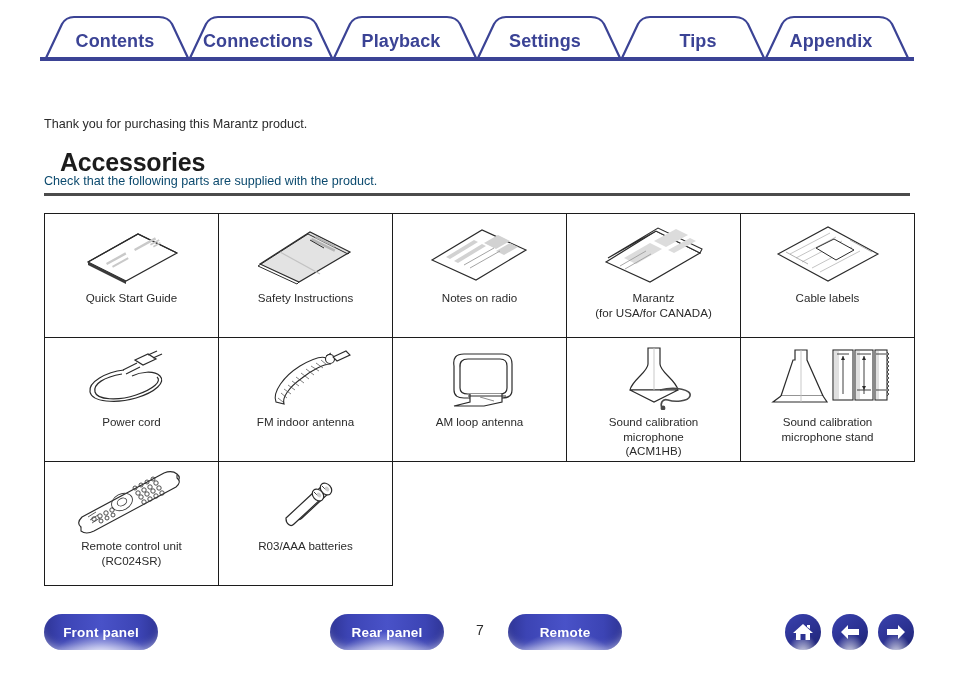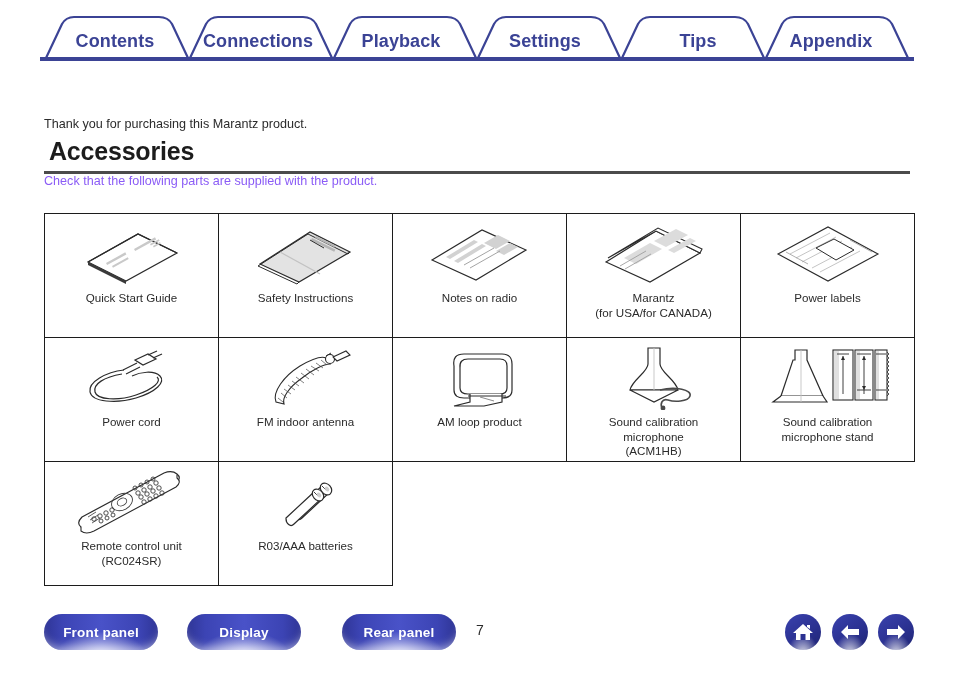--- a/index.html
+++ b/index.html
@@ -50,39 +50,39 @@
   .intro div { white-space: nowrap; }
 
   
   .heading-wrap {
     position: absolute;
     left: 44px;
     top: 131px;
     width: 866px;
   }
   h1.heading {
-    margin: 5px;
+    margin: 16px;
     font-size: 25px;
     font-weight: bold;
     color: #1c1c1c;
     letter-spacing: -0.2px;
     line-height: 30px;
   }
   .heading-rule {
     margin-top: 3px;
     height: 3px;
     background: #4b4b4b;
     width: 866px;
   }
   .subtext {
     position: absolute;
     left: 44px;
     top: 174px;
     font-size: 12.6px;
-    color: #8b5cf6;
+    color: #0c4a6e;
   }
 
   
   .acc-table {
     position: absolute;
     left: 44px;
     top: 213px;
     border-collapse: collapse;
     table-layout: fixed;
   }
@@ -303,21 +303,21 @@
                 <path d="M40,46 L80,25"></path>
                 <path d="M48,50 L88,29"></path>
               </g>
               <path d="M44,26 L62,17 L82,28 L64,38 Z" fill="#ffffff" stroke="#2b2b2b" stroke-width="1"></path>
               <g stroke="#9b9b9b" stroke-width="0.8" fill="none">
                 <path d="M14,30 L36,42"></path>
                 <path d="M78,18 L100,30"></path>
               </g>
             </svg>
           </div>
-          <div class="cell-label">Power labels</div>
+          <div class="cell-label">Cable labels</div>
         </div>
       </td>
     </tr>
 
     <tr>
       <td>
         <div class="cell-inner">
           <div class="cell-art">
             <svg width="112" height="64" viewBox="0 0 112 64">
               <g fill="none" stroke="#2b2b2b" stroke-width="1.2">
@@ -370,21 +370,21 @@
             <svg width="112" height="64" viewBox="0 0 112 64">
               <g fill="#ffffff" stroke="#2b2b2b" stroke-width="1.2">
                 <path d="M30,20 Q28,8 40,8 L78,8 Q88,8 88,18 L88,44 Q88,52 78,52 L40,52 Q30,52 30,44 Z"></path>
                 <path d="M36,22 Q35,13 44,13 L76,13 Q83,13 83,20 L83,42 Q83,48 76,48 L44,48 Q36,48 36,42 Z"></path>
               </g>
               <path d="M46,48 L46,56 L30,60 L60,60 L78,56 L78,48" fill="#ffffff" stroke="#2b2b2b" stroke-width="1.2"></path>
               <path d="M44,50 L82,50" fill="none" stroke="#2b2b2b" stroke-width="1"></path>
               <path d="M56,51 L70,55" fill="none" stroke="#8a8a8a" stroke-width="1"></path>
             </svg>
           </div>
-          <div class="cell-label">AM loop product</div>
+          <div class="cell-label">AM loop antenna</div>
         </div>
       </td>
       <td>
         <div class="cell-inner">
           <div class="cell-art">
             <svg width="112" height="64" viewBox="0 0 112 64">
               <path d="M50,2 L62,2 L62,18 C62,26 78,34 80,44 L32,44 C34,34 50,26 50,18 Z" fill="#ffffff" stroke="#2b2b2b" stroke-width="1.2"></path>
               <path d="M32,44 L56,56 L80,44 Z" fill="#ffffff" stroke="#2b2b2b" stroke-width="1.2"></path>
               <path d="M56,2 L56,44" fill="none" stroke="#c3c3c3" stroke-width="0.9"></path>
               <g fill="none" stroke="#4a4a4a" stroke-width="1.6">
@@ -510,25 +510,25 @@
       </td>
       <td class="empty"></td>
       <td class="empty"></td>
       <td class="empty"></td>
     </tr>
   </tbody>
 </table>
 
 <div class="footer">
   <div class="pill" style="left:44px;  width:114px;">Front panel</div>
-  <div class="pill" style="left:187px; width:114px;">Display</div>
-  <div class="pill" style="left:342px; width:114px;text-align:right;">Rear panel</div>
+  <div class="pill" style="left:330px; width:114px;text-align:right;">Rear panel</div>
 
   <div class="page-num">7</div>
 
+  <div class="pill" style="left:508px; width:114px;">Remote</div>
 
   <div class="circ-btn" style="left:785px;">
     <span>
       <svg width="22" height="20" viewBox="0 0 22 20">
         <path d="M11,2 L21,11 L18,11 L18,18 L4,18 L4,11 L1,11 Z" fill="#ffffff"></path>
         <rect x="8.5" y="12" width="5" height="6" fill="#2b3191"></rect>
         <path d="M15,3 L18,3 L18,7 L15,5 Z" fill="#ffffff"></path>
       </svg>
     </span>
   </div>

